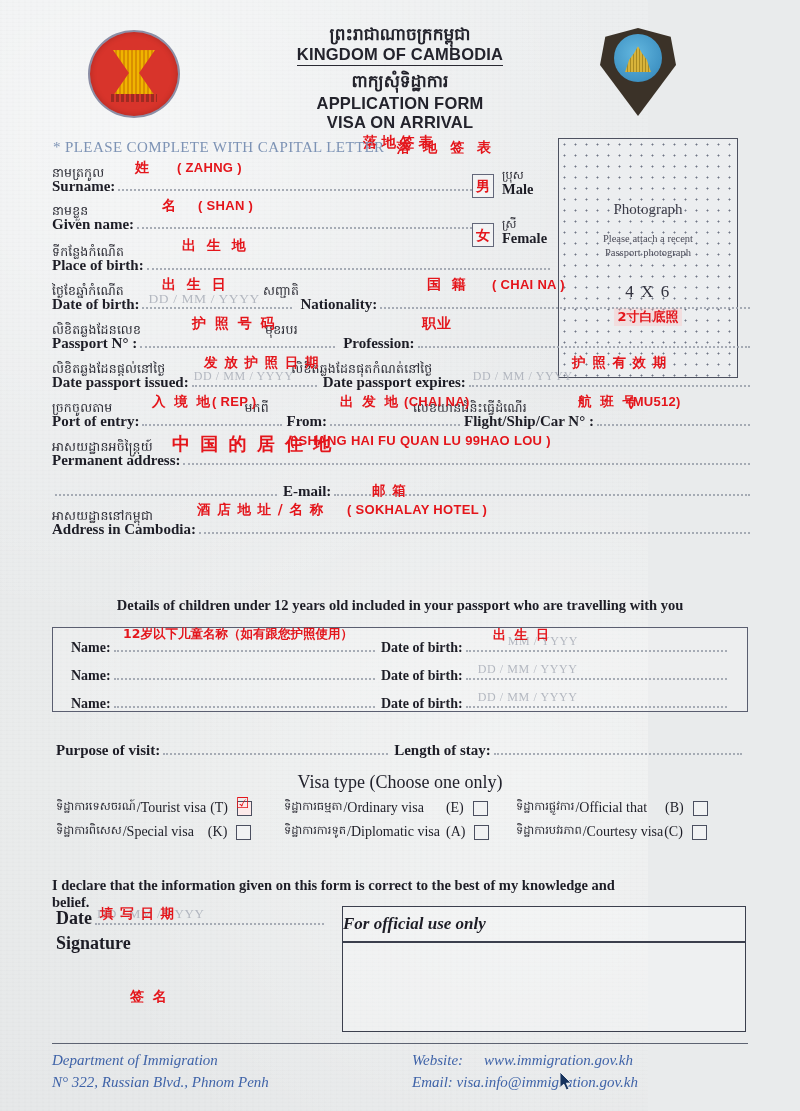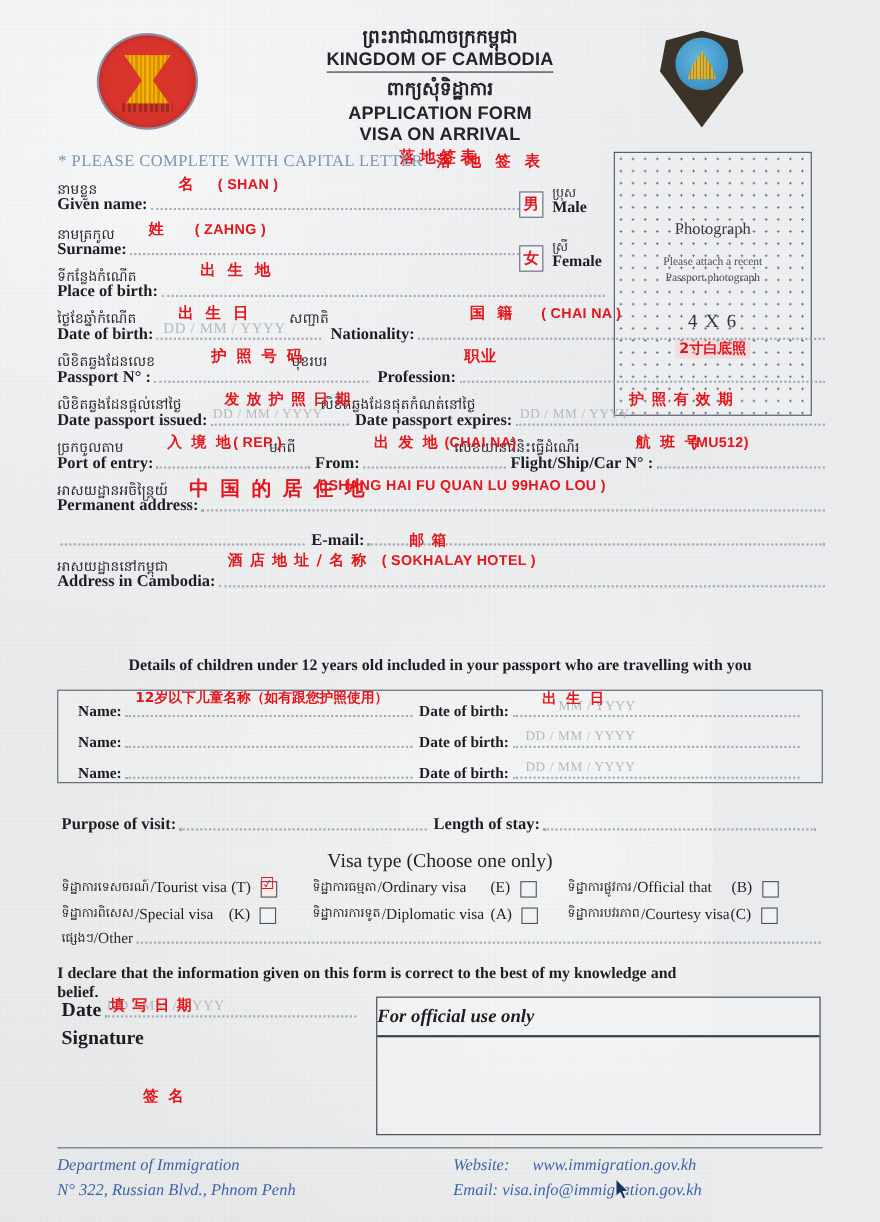--- a/index.html
+++ b/index.html
@@ -196,38 +196,38 @@
     <div class="p2">
       <div>Please attach a recent</div>
       <div>Passport photograph</div>
     </div>
     <div class="p3">4 X 6</div>
     <div class="p4">2寸白底照</div>
   </div>
 
   <div id="form">
 
+    <div class="row" style="margin-bottom:6px;">
+      <div class="khline"><span class="khm">នាមត្រកូល</span></div>
+      <div class="fline" style="width:422px;">
+        <span class="lbl">Surname:</span>
+        <span class="dots"></span>
+      </div>
+      <span class="val red" style="left:83px;top:-4px;font-size:14px;">姓</span>
+      <span class="val redv" style="left:125px;top:-3px;">( ZAHNG )</span>
+    </div>
+
     <div class="row" style="margin-bottom:9px;">
       <div class="khline"><span class="khm">នាមខ្លួន</span></div>
       <div class="fline" style="width:422px;">
         <span class="lbl">Given name:</span>
         <span class="dots"></span>
       </div>
       <span class="val red" style="left:110px;top:-4px;font-size:14px;">名</span>
       <span class="val redv" style="left:146px;top:-3px;">( SHAN )</span>
-    </div>
-
-    <div class="row" style="margin-bottom:6px;">
-      <div class="khline"><span class="khm">នាមត្រកូល</span></div>
-      <div class="fline" style="width:422px;">
-        <span class="lbl">Surname:</span>
-        <span class="dots"></span>
-      </div>
-      <span class="val red" style="left:83px;top:-4px;font-size:14px;">姓</span>
-      <span class="val redv" style="left:125px;top:-3px;">( ZAHNG )</span>
     </div>
 
     <div class="gbox" style="left:420px;top:11px;">
       <span>男</span>
     </div>
     <div class="gtxt" style="left:450px;top:6px;">
       <span class="k">ប្រុស</span>
       <span class="e">Male</span>
     </div>
     <div class="gbox" style="left:420px;top:60px;">
@@ -339,21 +339,21 @@
       </div>
       <span class="val red" style="left:320px;top:-1px;font-size:13.5px;letter-spacing:1px;">邮 箱</span>
     </div>
 
     <div class="row">
       <div class="khline"><span class="khm">អាសយដ្ឋាននៅកម្ពុជា</span></div>
       <div class="fline">
         <span class="lbl">Address in Cambodia:</span>
         <span class="dots"></span>
       </div>
-      <span class="val red" style="left:155px;top:-5px;font-size:13.5px;letter-spacing:1px;text-align:center;">酒 店 地 址 / 名 称</span>
+      <span class="val red" style="left:145px;top:-5px;font-size:13.5px;letter-spacing:1px;text-align:center;">酒 店 地 址 / 名 称</span>
       <span class="val redv" style="left:295px;top:-4px;">( SOKHALAY HOTEL )</span>
     </div>
   </div>
 
   <div id="childtitle">Details of children under 12 years old included in your passport who are travelling with you</div>
 
   <div id="children">
     <div class="crow" style="position:relative;">
       <span class="lbl">Name:</span>
       <span class="dots" style="max-width:300px;"></span>
@@ -427,25 +427,20 @@
         <span class="e" style="margin-left:6px;">(A)</span>
         <span class="cbox"></span>
       </div>
       <div class="vitem">
         <span class="k">ទិដ្ឋាការបវរភាព</span>
         <span class="e">/Courtesy visa</span>
         <span class="e">(C)</span>
         <span class="cbox"></span>
       </div>
     </div>
-    <div class="fline" style="margin-top:-2px;">
-      <span class="k" style="font-family:'DejaVu Sans',sans-serif;font-size:11.5px;color:#2a2a33;">ផ្សេងៗ</span>
-      <span class="e" style="font-family:'Liberation Serif',serif;font-size:14px;">/Other</span>
-      <span class="dots"></span>
-    </div>
   </div>
 
   <div id="declare">I declare that the information given on this form is correct to the best of my knowledge and belief.</div>
 
   <div style="position:absolute;left:56px;top:908px;width:270px;">
     <div class="fline" style="position:relative;">
       <span class="lbl" style="font-size:18px;">Date</span>
       <span class="dots" style="position:relative;">
         <span class="ph" style="position:absolute;left:2px;top:-17px;white-space:nowrap;font-size:13px;">DD / MM / YYYY</span>
       </span>

